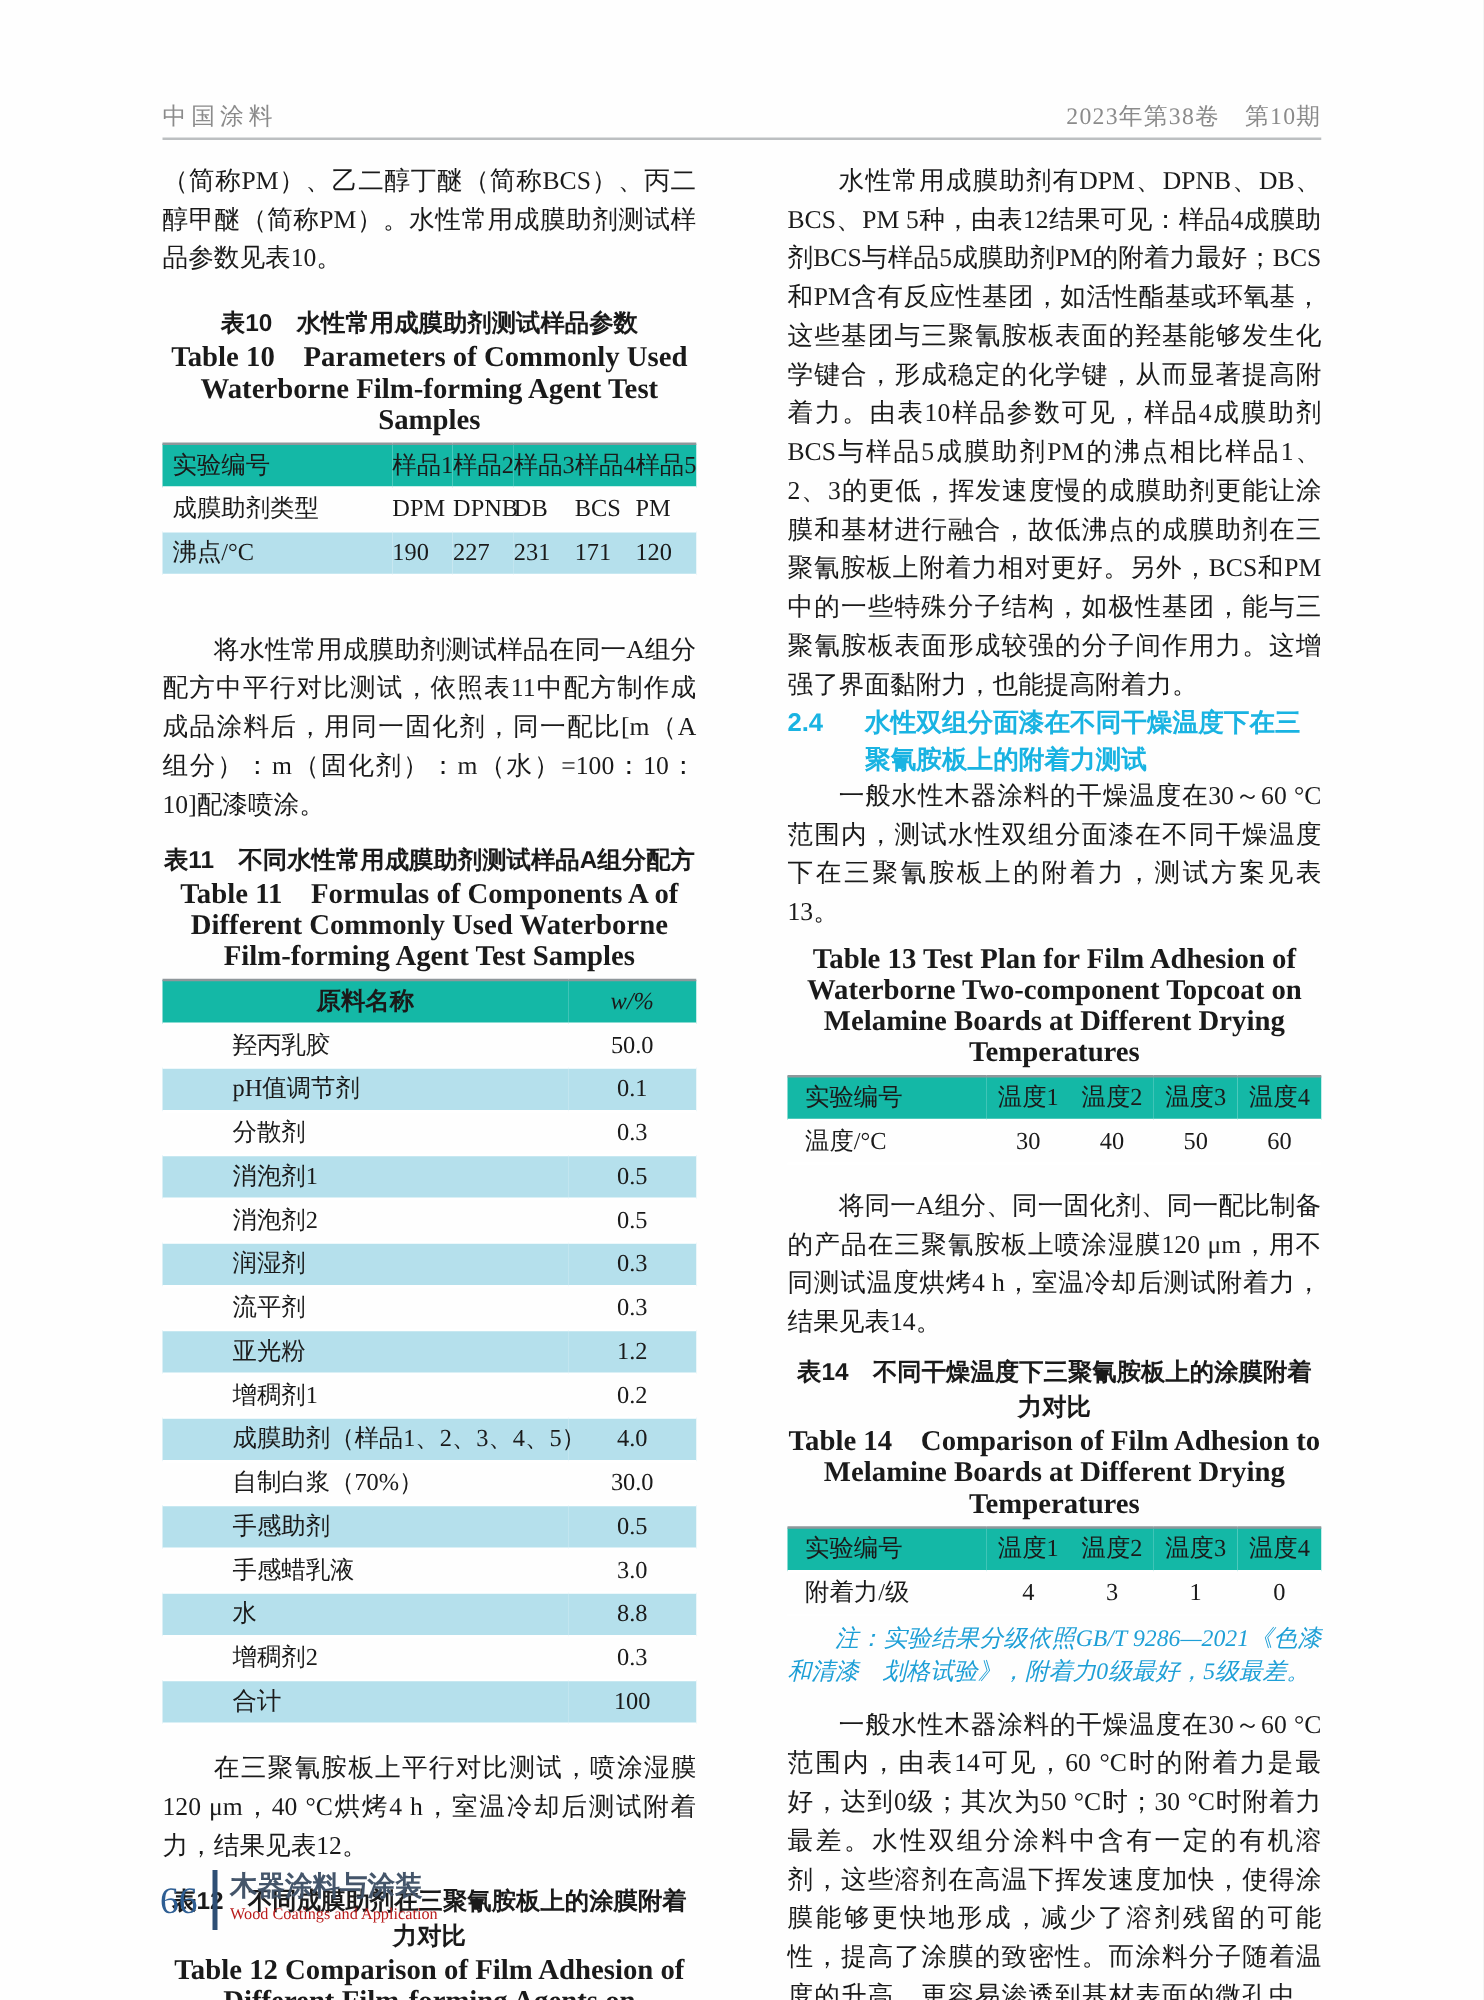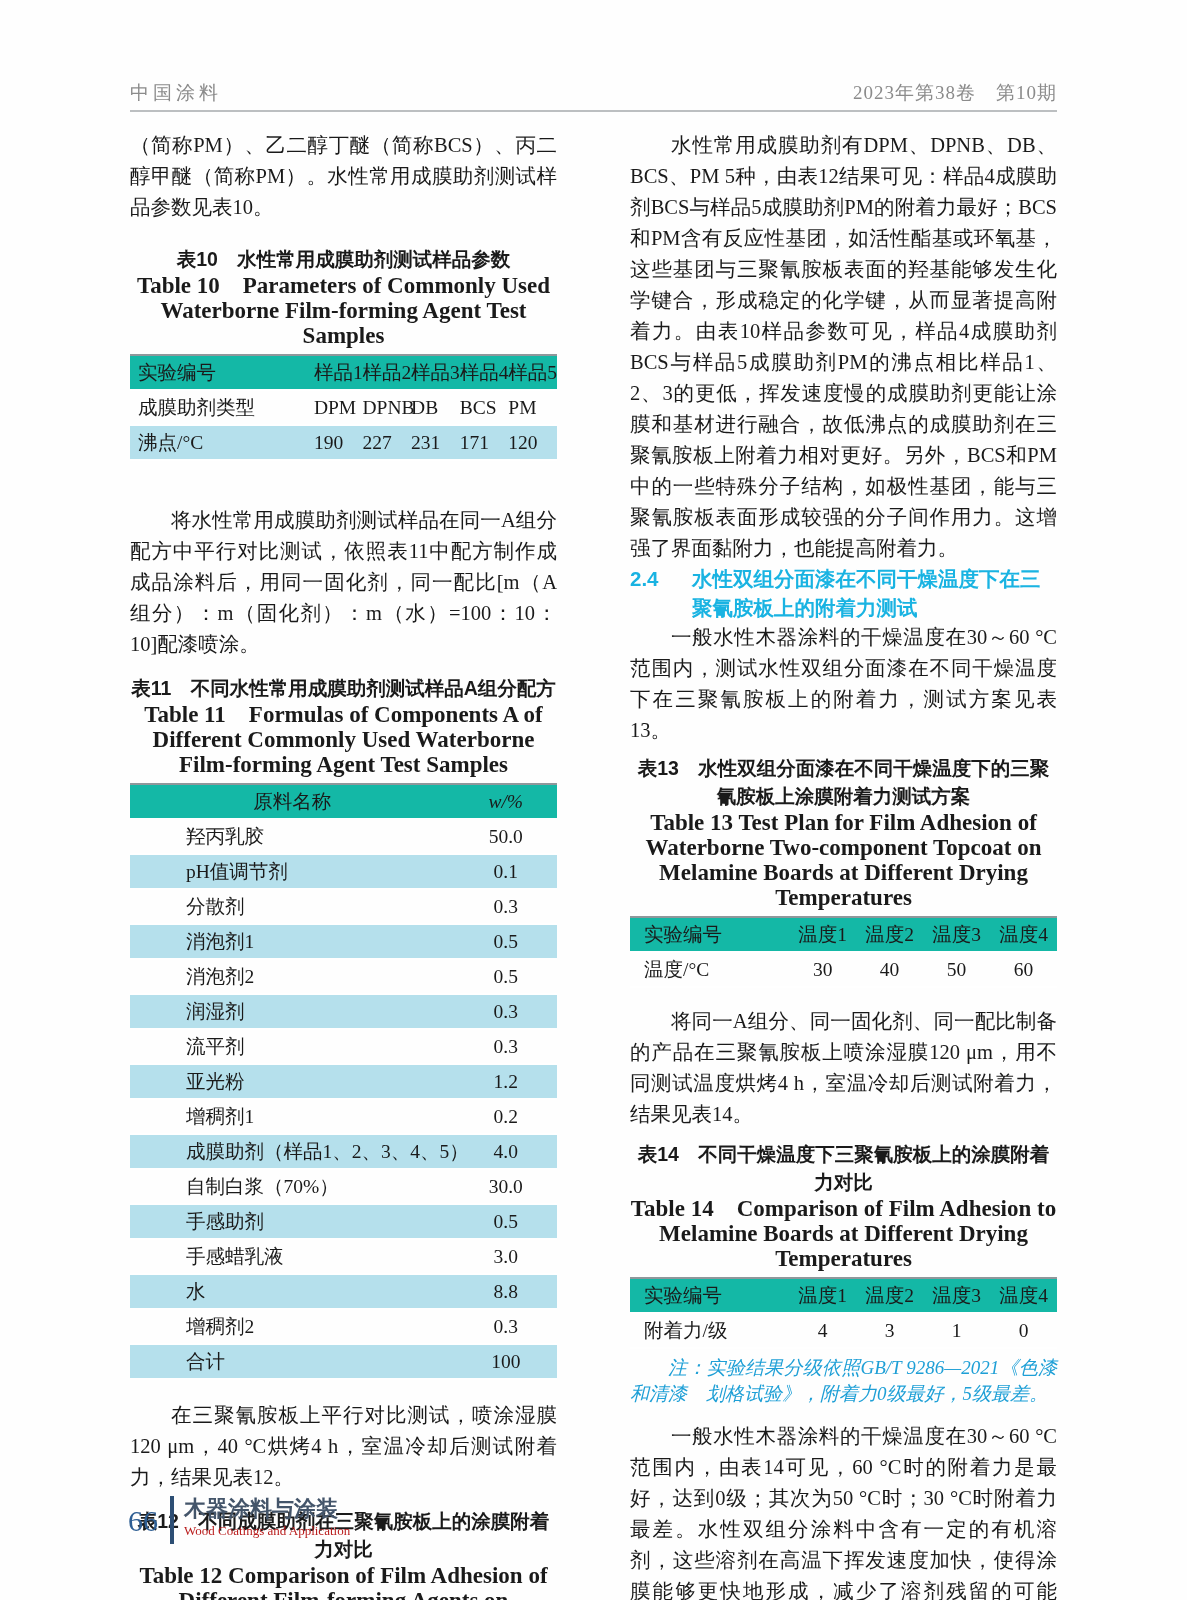--- a/index.html
+++ b/index.html
@@ -28,21 +28,21 @@
   table.ztable tr{border-bottom:2px solid #ffffff;}
   table.ztable thead tr{background:#14b8a6;}
   table.ztable tbody tr:nth-child(even){background:#b5e0ec;}
   table.ztable td{height:28px;padding:1px 0 1px 0;white-space:nowrap;overflow:visible;}
   
   table.t5 td{text-align:left;}
   table.t5 td.c0{width:42%;padding-left:8px;}
   table.t5 td.cn{width:11.6%;}
   
   table.t11 td.name{text-align:left;padding-left:56px;}
-  table.t11 thead td.name{text-align:center;padding-left:0;}
+  table.t11 thead td.name{text-align:center;padding-left:0;font-weight:bold;}
   table.t11 td.val{width:24%;text-align:center;}
   td.ital{font-style:italic;}
   
   table.t4 td{text-align:center;}
   table.t4 td.c0{width:34%;text-align:left;padding-left:14px;}
   
   .tnote{color:#1e9fd6;font-size:19px;line-height:26px;font-style:italic;
          text-align:justify;text-indent:2em;margin-top:6px;}
   
   .sechead{font-family:"Liberation Sans","DejaVu Sans",sans-serif;font-weight:bold;
@@ -217,21 +217,20 @@
 
   <div class="col col-right">
 
     <p class="indent">水性常用成膜助剂有DPM、DPNB、DB、BCS、PM 5种，由表12结果可见：样品4成膜助剂BCS与样品5成膜助剂PM的附着力最好；BCS和PM含有反应性基团，如活性酯基或环氧基，这些基团与三聚氰胺板表面的羟基能够发生化学键合，形成稳定的化学键，从而显著提高附着力。由表10样品参数可见，样品4成膜助剂BCS与样品5成膜助剂PM的沸点相比样品1、2、3的更低，挥发速度慢的成膜助剂更能让涂膜和基材进行融合，故低沸点的成膜助剂在三聚氰胺板上附着力相对更好。另外，BCS和PM中的一些特殊分子结构，如极性基团，能与三聚氰胺板表面形成较强的分子间作用力。这增强了界面黏附力，也能提高附着力。</p>
 
     <p class="sechead"><span class="num">2.4</span><span>水性双组分面漆在不同干燥温度下在三聚氰胺板上的附着力测试</span></p>
 
     <p class="indent">一般水性木器涂料的干燥温度在30～60 °C范围内，测试水性双组分面漆在不同干燥温度下在三聚氰胺板上的附着力，测试方案见表13。</p>
 
     <div class="tcap mt8">
-      <div class="tcap-cn">表13　水性双组分面漆在不同干燥温度下的三聚氰胺板上涂膜附着力测试方案</div>
       <div class="tcap-en">Table 13 Test Plan for Film Adhesion of Waterborne Two-component Topcoat on Melamine Boards at Different Drying Temperatures</div>
     </div>
 
     <table class="ztable t4 mt6">
       <thead>
         <tr>
           <td class="c0">实验编号</td>
           <td>温度1</td>
           <td>温度2</td>
           <td>温度3</td>

